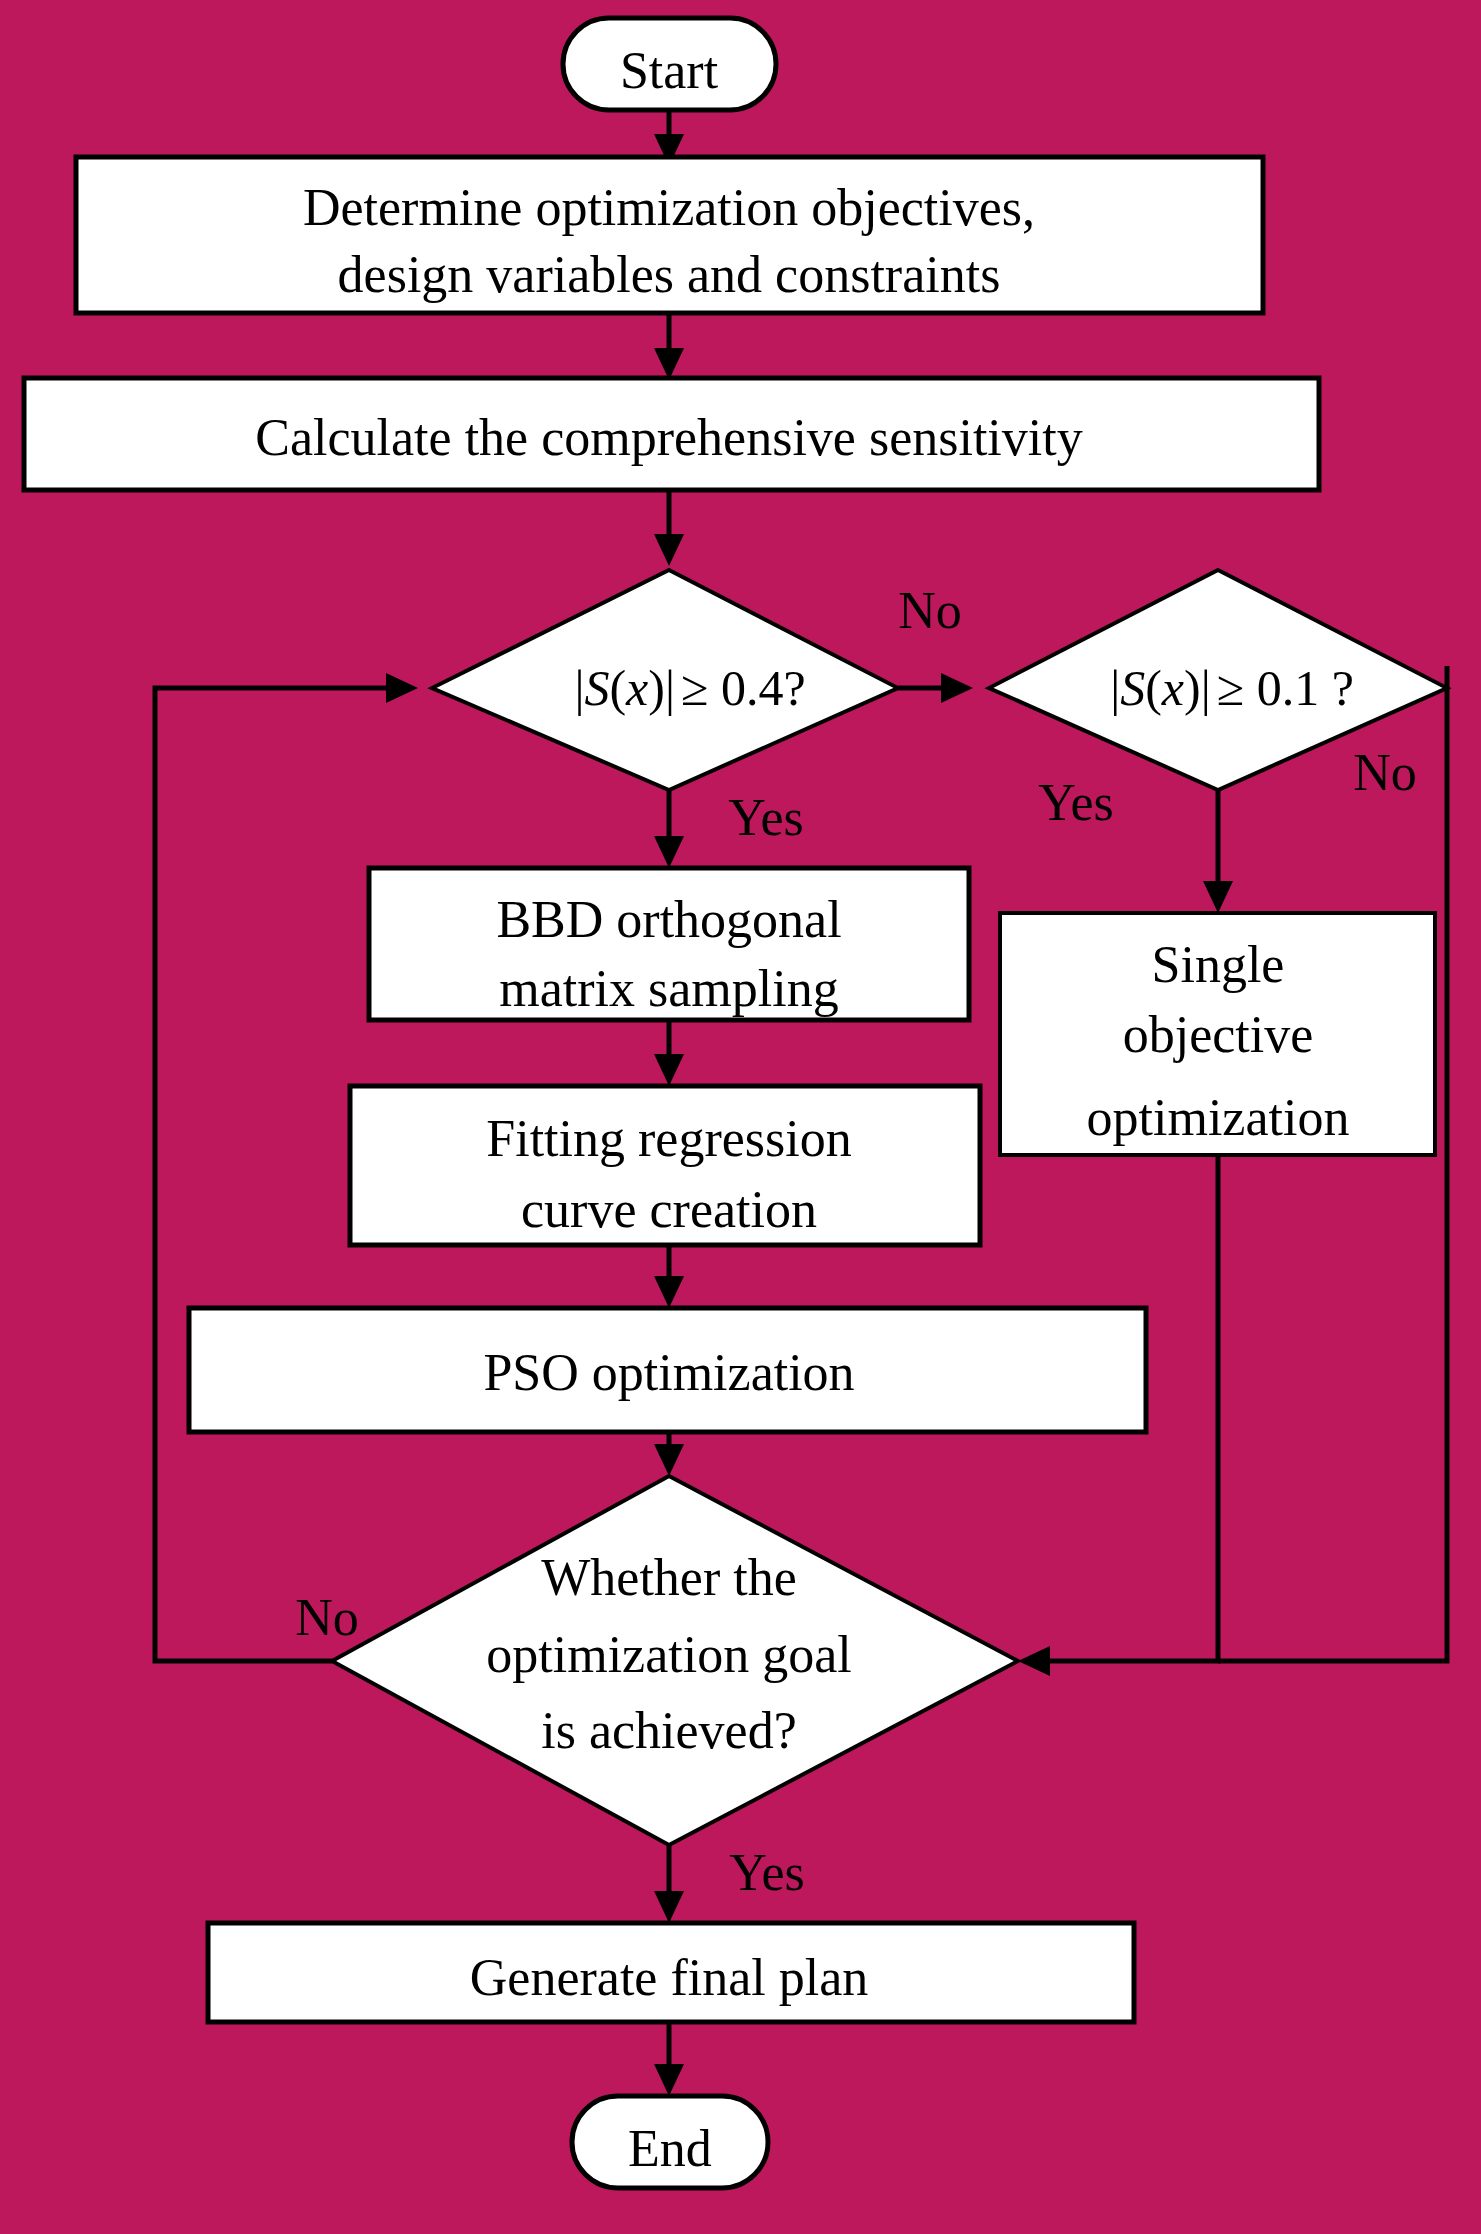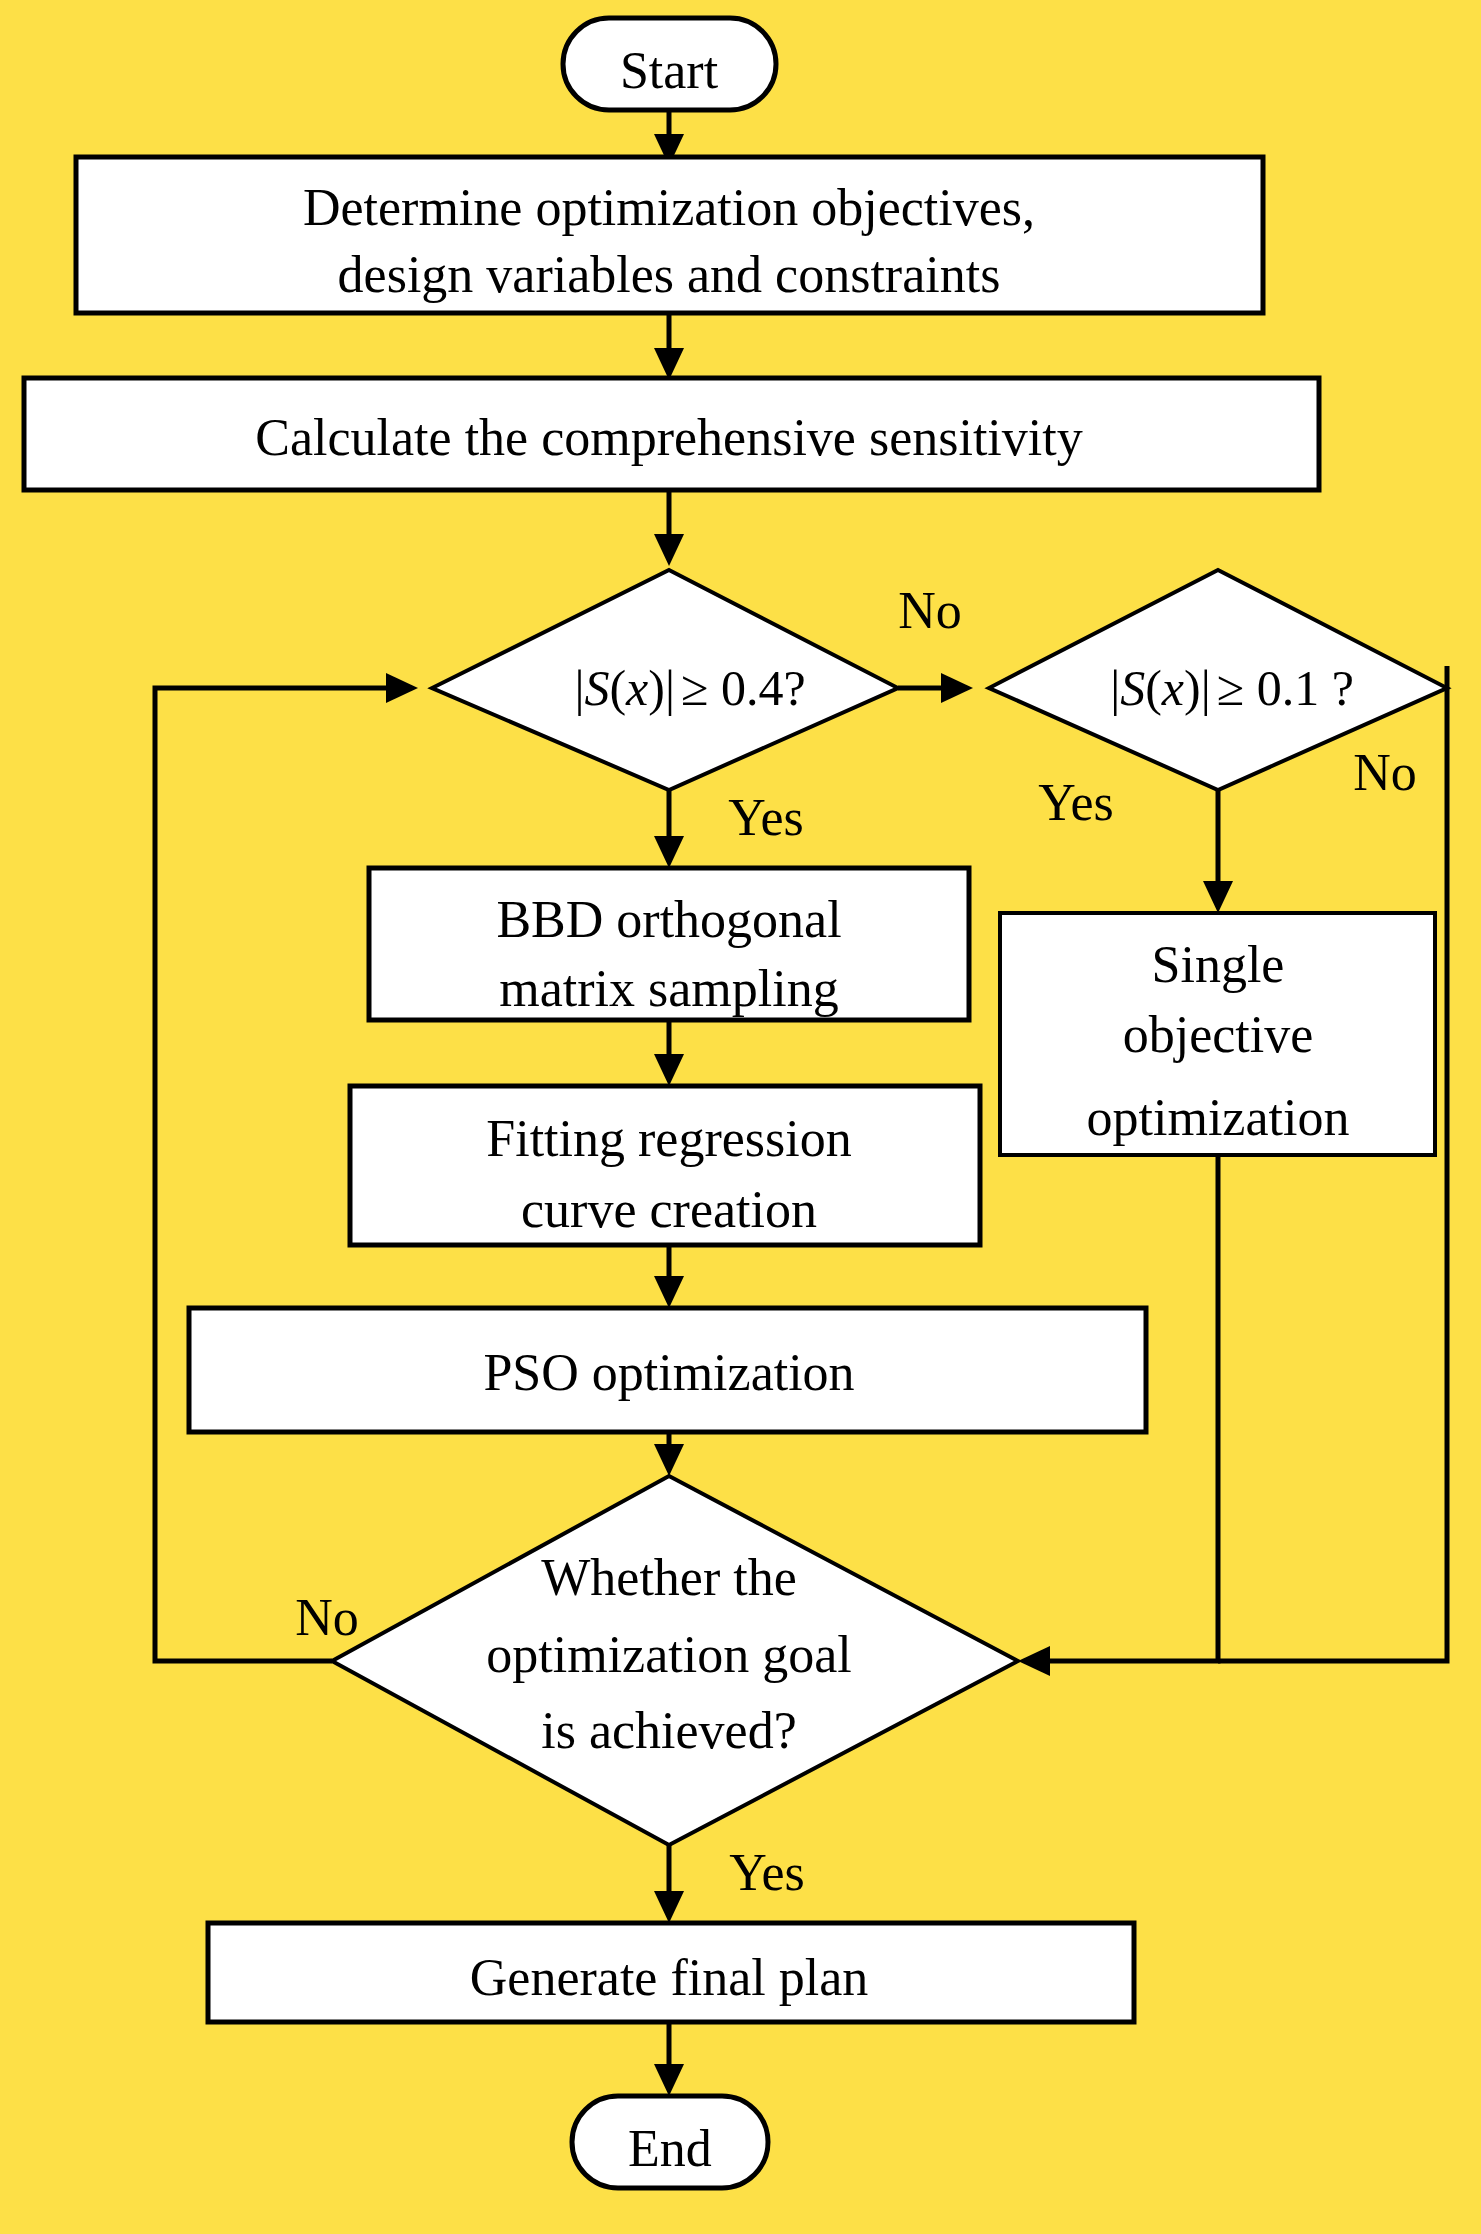--- a/index.html
+++ b/index.html
@@ -4,21 +4,21 @@
 <style>
   html, body {
     margin: 0;
     padding: 0;
     background: #ffffff;
   }
   #flowchart-root {
     position: relative;
     width: 1481px;
     height: 2234px;
-    background: #fde047;
+    background: #be185d;
     font-family: "Liberation Serif", "DejaVu Serif", serif;
   }
   svg#flow-svg {
     position: absolute;
     top: 0;
     left: 0;
     width: 1481px;
     height: 2234px;
     display: block;
   }

